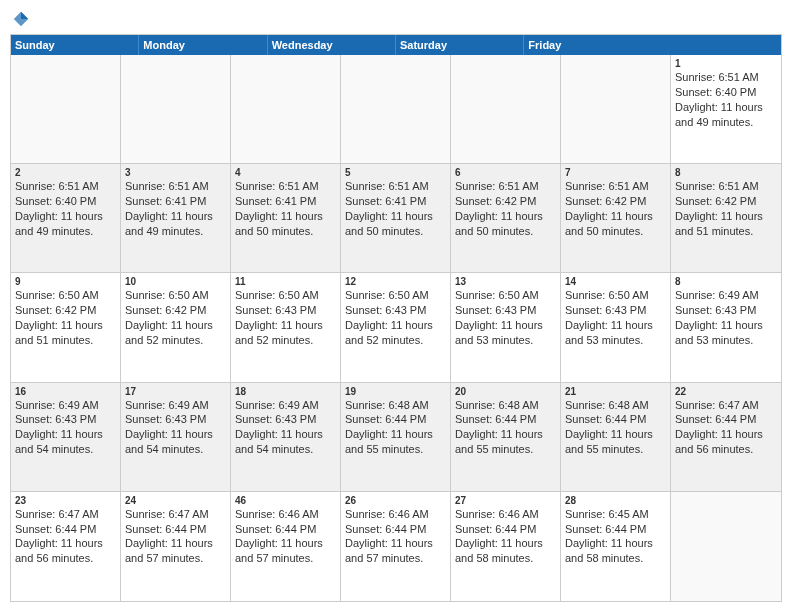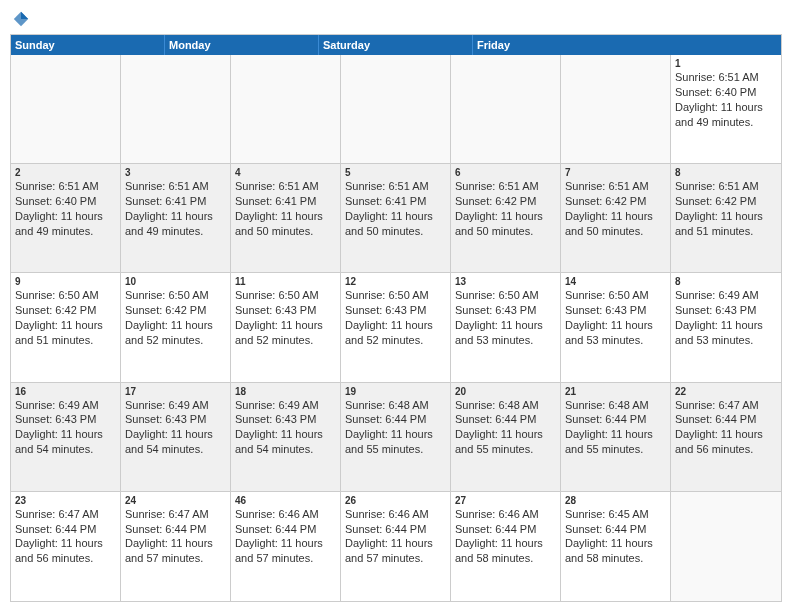--- a/index.html
+++ b/index.html
@@ -52,21 +52,21 @@
       color: #555;
     }
     .calendar {
       flex: 1;
       display: flex;
       flex-direction: column;
       border: 1px solid #ccc;
     }
     .cal-header {
       display: grid;
-      grid-template-columns: repeat(5, 1fr);
+      grid-template-columns: repeat(6, 1fr);
       background: #1a6ab1;
     }
     .cal-header-cell {
       color: #fff;
       font-size: 11px;
       font-weight: bold;
       padding: 4px 4px;
       text-align: left;
       border-right: 1px solid #3a8ad4;
     }
@@ -127,20 +127,21 @@
     <div class="title-block">
       <div class="month-title"></div>
       <div class="location"></div>
     </div>
   </div>
 
   <div class="calendar">
     <div class="cal-header">
     <div class="cal-header-cell">Sunday</div>
         <div class="cal-header-cell">Monday</div>
+        <div class="cal-header-cell">Wednesday</div>
         <div class="cal-header-cell">Saturday</div>
         <div class="cal-header-cell">Friday</div>
       </div>
     <div class="cal-body">
     <div class="cal-row">
           <div class="cal-cell empty"></div>
           <div class="cal-cell empty"></div>
           <div class="cal-cell empty"></div>
           <div class="cal-cell empty"></div>
           <div class="cal-cell empty"></div>

